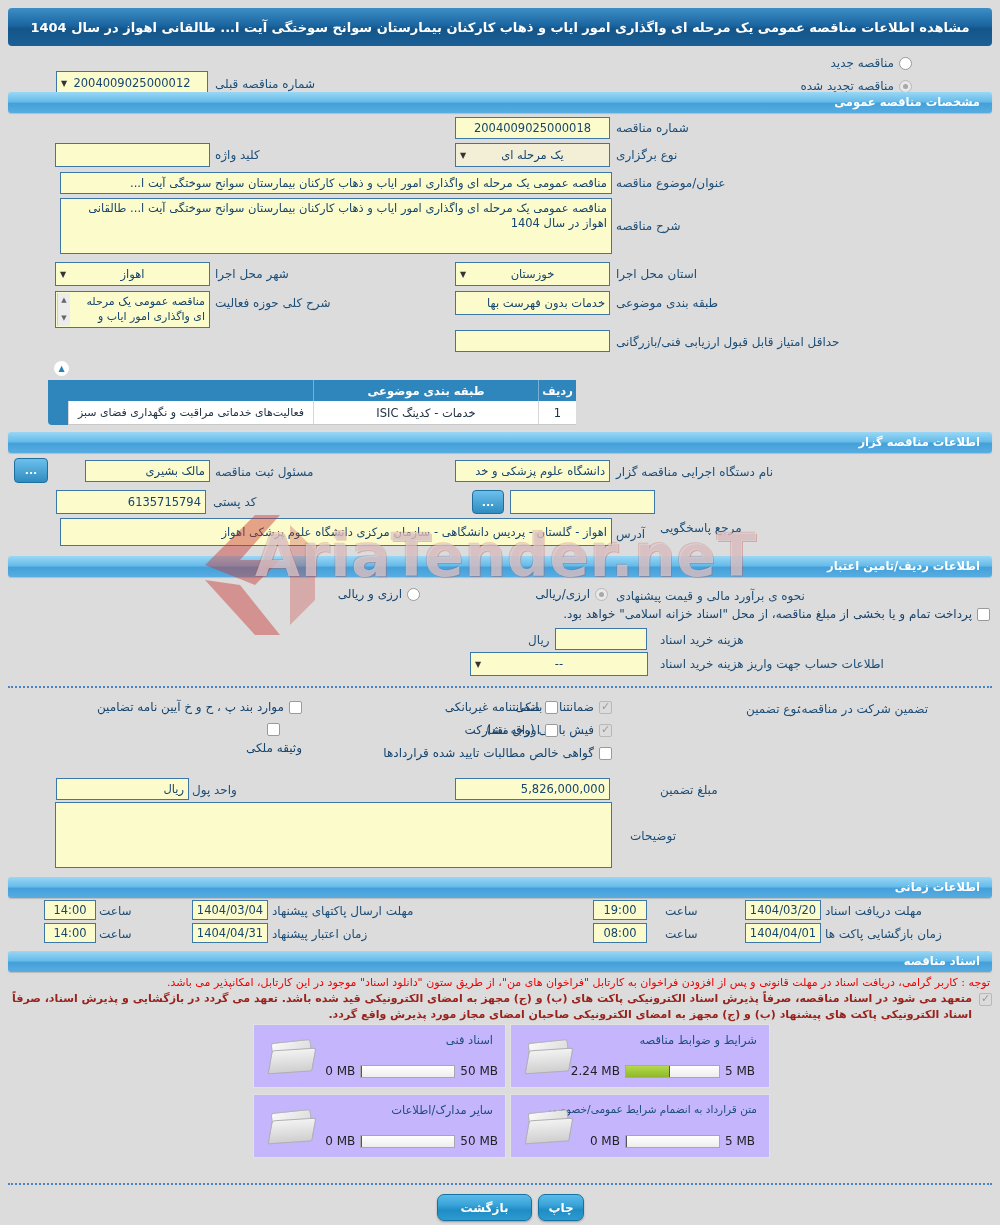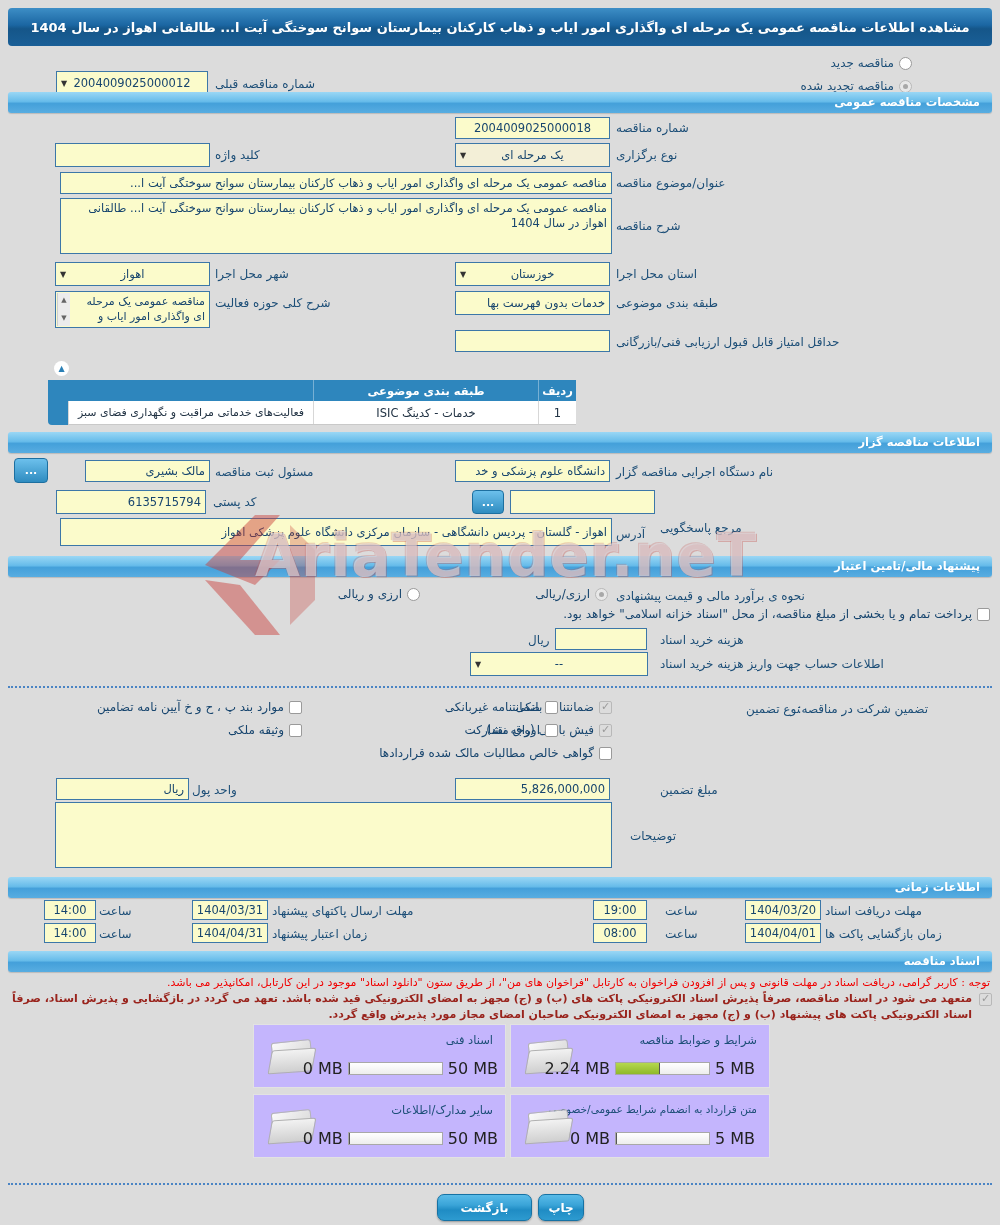--- a/index.html
+++ b/index.html
@@ -87,21 +87,21 @@
   .mini-scroll {
     position:absolute; left:1px; top:1px; bottom:1px; width:13px; background:#ececec;
     border-left:1px solid #cfcfcf; display:flex; flex-direction:column; justify-content:space-between;
     align-items:center; font-size:7px; color:#666;
   }
   
   .card { position:absolute; background:#c4b5fd; border:1px solid #e2e2e2; }
   .card-title { position:absolute; top:8px; right:12px; color:#1c4e77; font-size:11.5px; white-space:nowrap; }
   .meter-row { position:absolute; bottom:9px; left:10px; right:84px; display:flex; direction:ltr; align-items:center; gap:5px; justify-content:flex-end; }
   .meter-row { right:auto; width:230px; left:14px; justify-content:flex-end; }
-  .mb { font-size:16px; color:#222; white-space:nowrap; }
+  .mb { font-size:12px; color:#222; white-space:nowrap; }
   .meter { width:95px; height:13px; background:linear-gradient(180deg,#fff,#ededed); border:1px solid #a8a8a8; position:relative; }
   .meter-fill { position:absolute; left:0; top:0; bottom:0; background:linear-gradient(180deg,#b5d84e,#8fb92a); border-right:1px solid #555; }
   .folder { position:absolute; left:16px; top:16px; width:46px; height:34px; }
   .folder .back {
     position:absolute; left:2px; top:0; width:40px; height:28px;
     background:linear-gradient(135deg,#fafafa,#d2d2d2); border:1px solid #b5b5b5; border-radius:3px;
     transform:rotate(-6deg);
   }
   .folder .front {
     position:absolute; left:0; top:8px; width:44px; height:24px;
@@ -235,21 +235,21 @@
 <span class="lbl" style="left:213px; top:495px;">کد پستی</span>
 <div class="fld ltr" style="left:56px; top:490px; width:150px; height:24px; justify-content:flex-end;">
   <span>6135715794</span>
 </div>
 
 <span class="lbl" style="left:616px; top:527px;">آدرس</span>
 <div class="fld end" style="left:60px; top:518px; width:552px; height:28px;">
   <span>اهواز - گلستان - پردیس دانشگاهی - سازمان مرکزی دانشگاه علوم پزشکی اهواز</span>
 </div>
 
-<div class="section-bar" style="top:556px;">پیشنهاد مالی/تامین اعتبار</div>
+<div class="section-bar" style="top:556px;">اطلاعات ردیف/تامین اعتبار</div>
 
 <span class="lbl" style="left:616px; top:589px;">نحوه ی برآورد مالی و قیمت پیشنهادی</span>
 <div class="flexrow" style="right:392px; top:587px;">
   <span class="rdi on"></span>
   <span>ارزی/ریالی</span>
 </div>
 <div class="flexrow" style="right:580px; top:587px;">
   <span class="rdi"></span>
   <span>ارزی و ریالی</span>
 </div>
@@ -289,27 +289,27 @@
   <span>موارد بند پ ، ح و خ آیین نامه تضامین</span>
 </div>
 <div class="flexrow" style="right:388px; top:723px;">
   <span class="cbi on"></span>
   <span>فیش بانکی (وجه نقد)</span>
 </div>
 <div class="flexrow" style="right:442px; top:723px;">
   <span class="cbi"></span>
   <span>اوراق مشارکت</span>
 </div>
-<div class="flexrow" style="right:698px; top:723px;">
+<div class="flexrow" style="right:698px; top:723px;flex-direction:column;">
   <span class="cbi"></span>
   <span>وثیقه ملکی</span>
 </div>
 <div class="flexrow" style="right:388px; top:746px;">
   <span class="cbi"></span>
-  <span>گواهی خالص مطالبات مالک شده قراردادها</span>
+  <span>گواهی خالص مطالبات تایید شده قراردادها</span>
 </div>
 
 <span class="lbl" style="left:660px; top:783px;">مبلغ تضمین</span>
 <div class="fld ltr" style="left:455px; top:778px; width:155px; height:22px; justify-content:flex-end;">
   <span>5,826,000,000</span>
 </div>
 <span class="lbl" style="left:192px; top:783px;">واحد پول</span>
 <div class="fld end" style="left:56px; top:778px; width:133px; height:22px;">
   <span>ریال</span>
 </div>
@@ -325,21 +325,21 @@
 <div class="fld center ltr" style="left:745px; top:900px; width:76px; height:20px;">
   <span>1404/03/20</span>
 </div>
 <span class="lbl" style="left:665px; top:904px;">ساعت</span>
 <div class="fld center ltr" style="left:593px; top:900px; width:54px; height:20px;">
   <span>19:00</span>
 </div>
 
 <span class="lbl" style="left:272px; top:904px;">مهلت ارسال پاکتهای پیشنهاد</span>
 <div class="fld center ltr" style="left:192px; top:900px; width:76px; height:20px;">
-  <span>1404/03/31</span>
+  <span>1404/03/04</span>
 </div>
 <span class="lbl" style="left:99px; top:904px;">ساعت</span>
 <div class="fld center ltr" style="left:44px; top:900px; width:52px; height:20px;">
   <span>14:00</span>
 </div>
 
 <span class="lbl" style="left:825px; top:927px;">زمان بازگشایی پاکت ها</span>
 <div class="fld center ltr" style="left:745px; top:923px; width:76px; height:20px;">
   <span>1404/04/01</span>
 </div>

